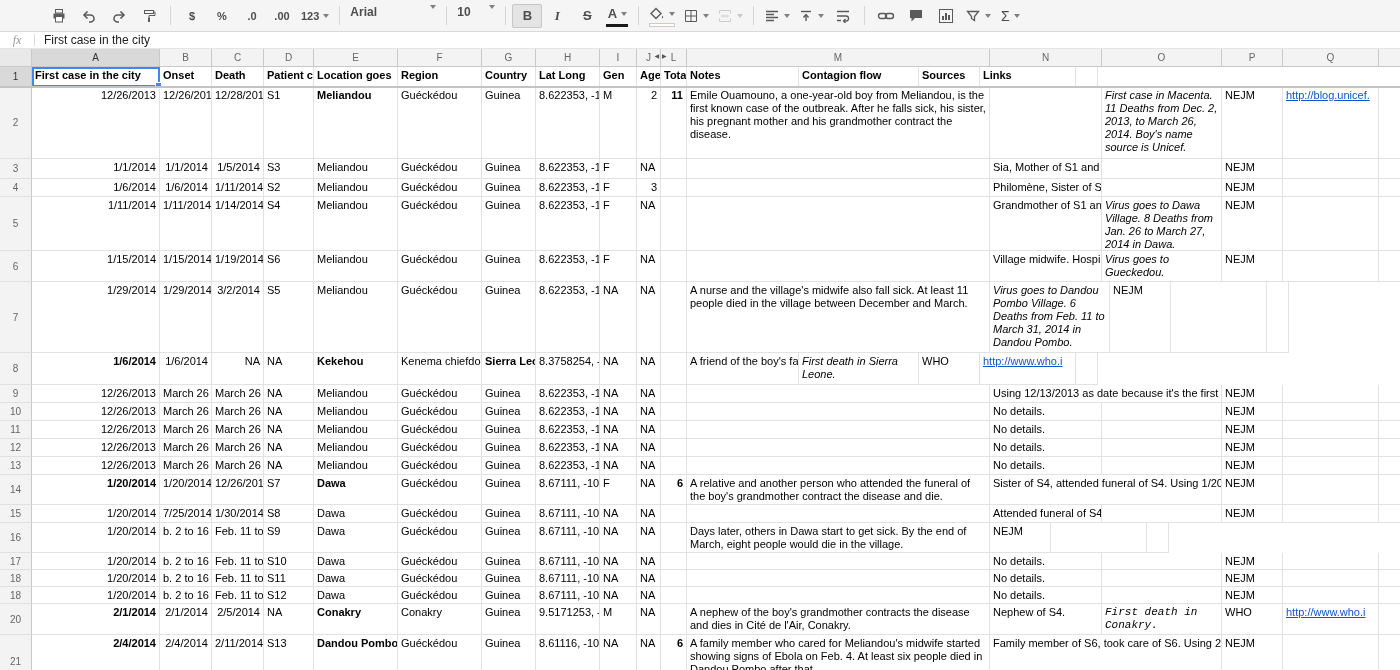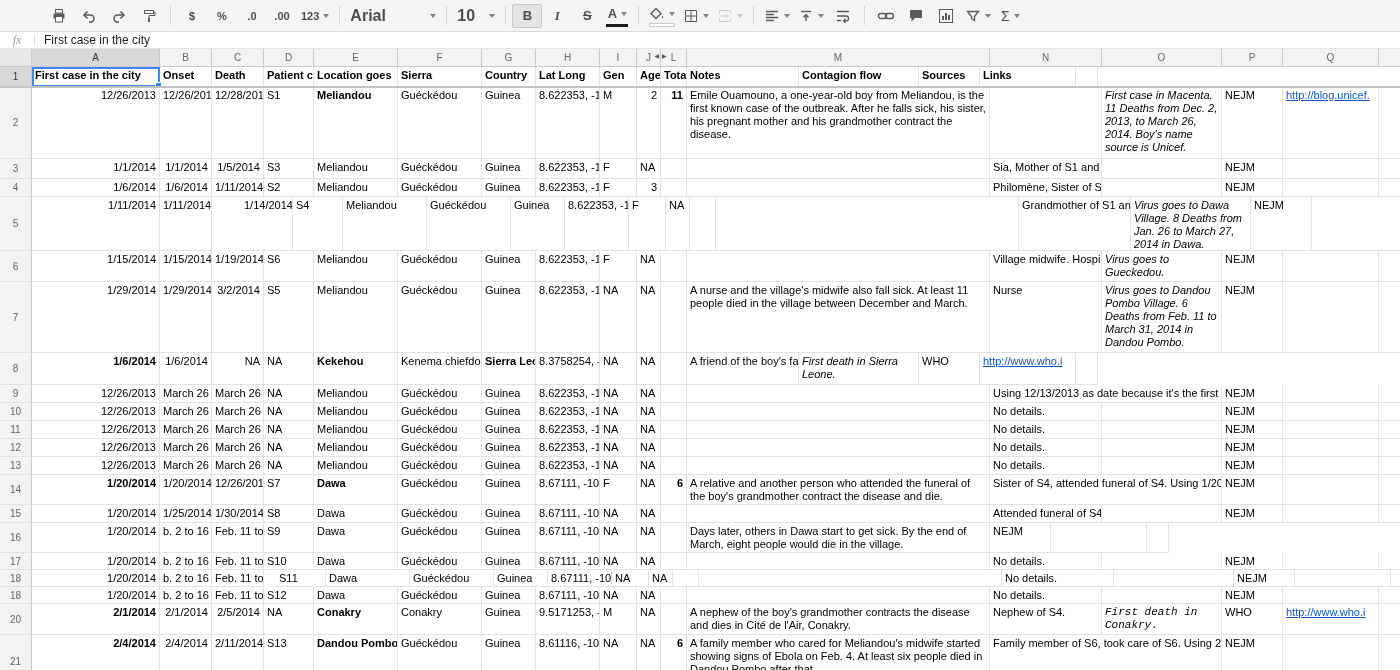--- a/index.html
+++ b/index.html
@@ -8,21 +8,21 @@
   .toolbar{height:31px;background:#f5f5f5;border-bottom:1px solid #d9d9d9;display:flex;
     align-items:center;padding-left:44px;}
   .tb-btn{height:22px;min-width:22px;padding:0 3px;display:flex;align-items:center;justify-content:center;
     border-radius:2px;color:#4d4d4d;font-size:12px;font-weight:bold;cursor:pointer;border:1px solid transparent;}
   .tb-btn svg{display:block}
   .tb-btn.active{background:#e4e4e4;border:1px solid #c6c6c6;}
   .tb-btn.disabled{opacity:.38}
   .tb-sep{width:1px;height:19px;background:#d5d5d5;margin:0 6px;flex:0 0 1px;}
   .caret{width:0;height:0;border-left:3px solid transparent;border-right:3px solid transparent;
     border-top:4px solid #808080;margin-left:4px;}
-  .tb-select{display:flex;align-items:center;height:22px;padding:0 4px;font-size:16px;color:#333;cursor:pointer;}
+  .tb-select{display:flex;height:22px;padding:0 4px;font-size:12px;color:#333;cursor:pointer;}
   .font-name{width:86px;justify-content:space-between;font-weight:normal;}
   .font-size{width:38px;justify-content:space-between;font-weight:normal;}
   .glyph{font-size:13px;color:#4d4d4d;font-weight:bold;line-height:1;}
   .small-label{font-size:11px;font-weight:bold;color:#4d4d4d;letter-spacing:0;}
   .colorbar{position:absolute;left:3px;right:3px;bottom:2px;height:3px;}
   .rel{position:relative;}
   
   .formula-bar{height:16px;background:#fff;border-bottom:1px solid #e5e5e5;display:flex;align-items:center;}
   .fx{width:34px;text-align:center;font-family:"Liberation Serif",serif;font-style:italic;
     color:#9a9a9a;font-size:12px;flex:0 0 34px;}
@@ -290,21 +290,21 @@
         <span></span>
       </div>
     </div>
     <div class="row" style="height: 20px;">
       <div class="row-h hl">1</div>
       <div class="cell b sel" style="width: 128px;">First case in the city<div class="fill-handle"></div></div>
       <div class="cell b" style="width: 52px;">Onset</div>
       <div class="cell b" style="width: 52px;">Death</div>
       <div class="cell b" style="width: 50px;">Patient code</div>
       <div class="cell b" style="width: 84px;">Location goes</div>
-      <div class="cell b" style="width: 84px;">Sierra</div>
+      <div class="cell b" style="width: 84px;">Region</div>
       <div class="cell b" style="width: 54px;">Country</div>
       <div class="cell b" style="width: 64px;">Lat Long</div>
       <div class="cell b" style="width: 37px;">Gen</div>
       <div class="cell b" style="width: 24px;">Age</div>
       <div class="cell b" style="width: 26px;">Total</div>
       <div class="cell b" style="width: 112px;">Notes</div>
       <div class="cell wrap b" style="width: 120px;">Contagion flow</div>
       <div class="cell b" style="width: 61px;">Sources</div>
       <div class="cell b" style="width: 96px;">Links</div>
       <div class="cell" style="width: 22px;"></div>
@@ -366,21 +366,21 @@
       <div class="cell" style="width: 112px;">Philomène, Sister of S1</div>
       <div class="cell wrap" style="width: 120px;"></div>
       <div class="cell" style="width: 61px;">NEJM</div>
       <div class="cell" style="width: 96px;"></div>
       <div class="cell" style="width: 22px;"></div>
     </div>
     <div class="row" style="height: 54px;">
       <div class="row-h">5</div>
       <div class="cell r" style="width: 128px;">1/11/2014</div>
       <div class="cell r" style="width: 52px;">1/11/2014</div>
-      <div class="cell r" style="width: 52px; margin-left: 29px;">1/14/2014</div>
+      <div class="cell r" style="width: 52px;">1/14/2014</div>
       <div class="cell" style="width: 50px;">S4</div>
       <div class="cell" style="width: 84px;">Meliandou</div>
       <div class="cell" style="width: 84px;">Guéckédou</div>
       <div class="cell" style="width: 54px;">Guinea</div>
       <div class="cell" style="width: 64px;">8.622353, -10</div>
       <div class="cell" style="width: 37px;">F</div>
       <div class="cell" style="width: 24px;">NA</div>
       <div class="cell" style="width: 26px;"></div>
       <div class="cell wrap" style="width: 303px;"></div>
       <div class="cell" style="width: 112px;">Grandmother of S1 an</div>
@@ -416,21 +416,20 @@
       <div class="cell r" style="width: 52px;">3/2/2014</div>
       <div class="cell" style="width: 50px;">S5</div>
       <div class="cell" style="width: 84px;">Meliandou</div>
       <div class="cell" style="width: 84px;">Guéckédou</div>
       <div class="cell" style="width: 54px;">Guinea</div>
       <div class="cell" style="width: 64px;">8.622353, -10</div>
       <div class="cell" style="width: 37px;">NA</div>
       <div class="cell" style="width: 24px;">NA</div>
       <div class="cell" style="width: 26px;"></div>
       <div class="cell wrap" style="width: 303px;">A nurse and the village's midwife also fall sick. At least 11 people died in the village between December and March.</div>
-      <div class="cell" style="width: 112px;">Nurse</div>
       <div class="cell wrap i" style="width: 120px;">Virus goes to Dandou Pombo Village. 6 Deaths from Feb. 11 to March 31, 2014 in Dandou Pombo.</div>
       <div class="cell" style="width: 61px;">NEJM</div>
       <div class="cell" style="width: 96px;"></div>
       <div class="cell" style="width: 22px;"></div>
     </div>
     <div class="row" style="height: 32px;">
       <div class="row-h">8</div>
       <div class="cell r b" style="width: 128px;">1/6/2014</div>
       <div class="cell r" style="width: 52px;">1/6/2014</div>
       <div class="cell r" style="width: 52px;">NA</div>
@@ -562,21 +561,21 @@
       <div class="cell r b" style="width: 26px;">6</div>
       <div class="cell wrap" style="width: 303px;">A relative and another person who attended the funeral of the boy's grandmother contract the disease and die.</div>
       <div class="cell" style="width: 232px;">Sister of S4, attended funeral of S4. Using 1/20/</div>
       <div class="cell" style="width: 61px;">NEJM</div>
       <div class="cell" style="width: 96px;"></div>
       <div class="cell" style="width: 22px;"></div>
     </div>
     <div class="row" style="height: 18px;">
       <div class="row-h">15</div>
       <div class="cell r" style="width: 128px;">1/20/2014</div>
-      <div class="cell r" style="width: 52px;">1/25/2014</div>
+      <div class="cell r" style="width: 52px;">7/25/2014</div>
       <div class="cell r" style="width: 52px;">1/30/2014</div>
       <div class="cell" style="width: 50px;">S8</div>
       <div class="cell" style="width: 84px;">Dawa</div>
       <div class="cell" style="width: 84px;">Guéckédou</div>
       <div class="cell" style="width: 54px;">Guinea</div>
       <div class="cell" style="width: 64px;">8.67111, -10.0</div>
       <div class="cell" style="width: 37px;">NA</div>
       <div class="cell" style="width: 24px;">NA</div>
       <div class="cell" style="width: 26px;"></div>
       <div class="cell wrap" style="width: 303px;"></div>
@@ -622,21 +621,21 @@
       <div class="cell wrap" style="width: 120px;"></div>
       <div class="cell" style="width: 61px;">NEJM</div>
       <div class="cell" style="width: 96px;"></div>
       <div class="cell" style="width: 22px;"></div>
     </div>
     <div class="row" style="height: 17px;">
       <div class="row-h">18</div>
       <div class="cell r" style="width: 128px;">1/20/2014</div>
       <div class="cell r" style="width: 52px;">b. 2 to 16</div>
       <div class="cell" style="width: 52px;">Feb. 11 to</div>
-      <div class="cell" style="width: 50px; margin-left: 12px;">S11</div>
+      <div class="cell" style="width: 50px;">S11</div>
       <div class="cell" style="width: 84px;">Dawa</div>
       <div class="cell" style="width: 84px;">Guéckédou</div>
       <div class="cell" style="width: 54px;">Guinea</div>
       <div class="cell" style="width: 64px;">8.67111, -10.0</div>
       <div class="cell" style="width: 37px;">NA</div>
       <div class="cell" style="width: 24px;">NA</div>
       <div class="cell" style="width: 26px;"></div>
       <div class="cell wrap" style="width: 303px;"></div>
       <div class="cell" style="width: 112px;">No details.</div>
       <div class="cell wrap" style="width: 120px;"></div>

